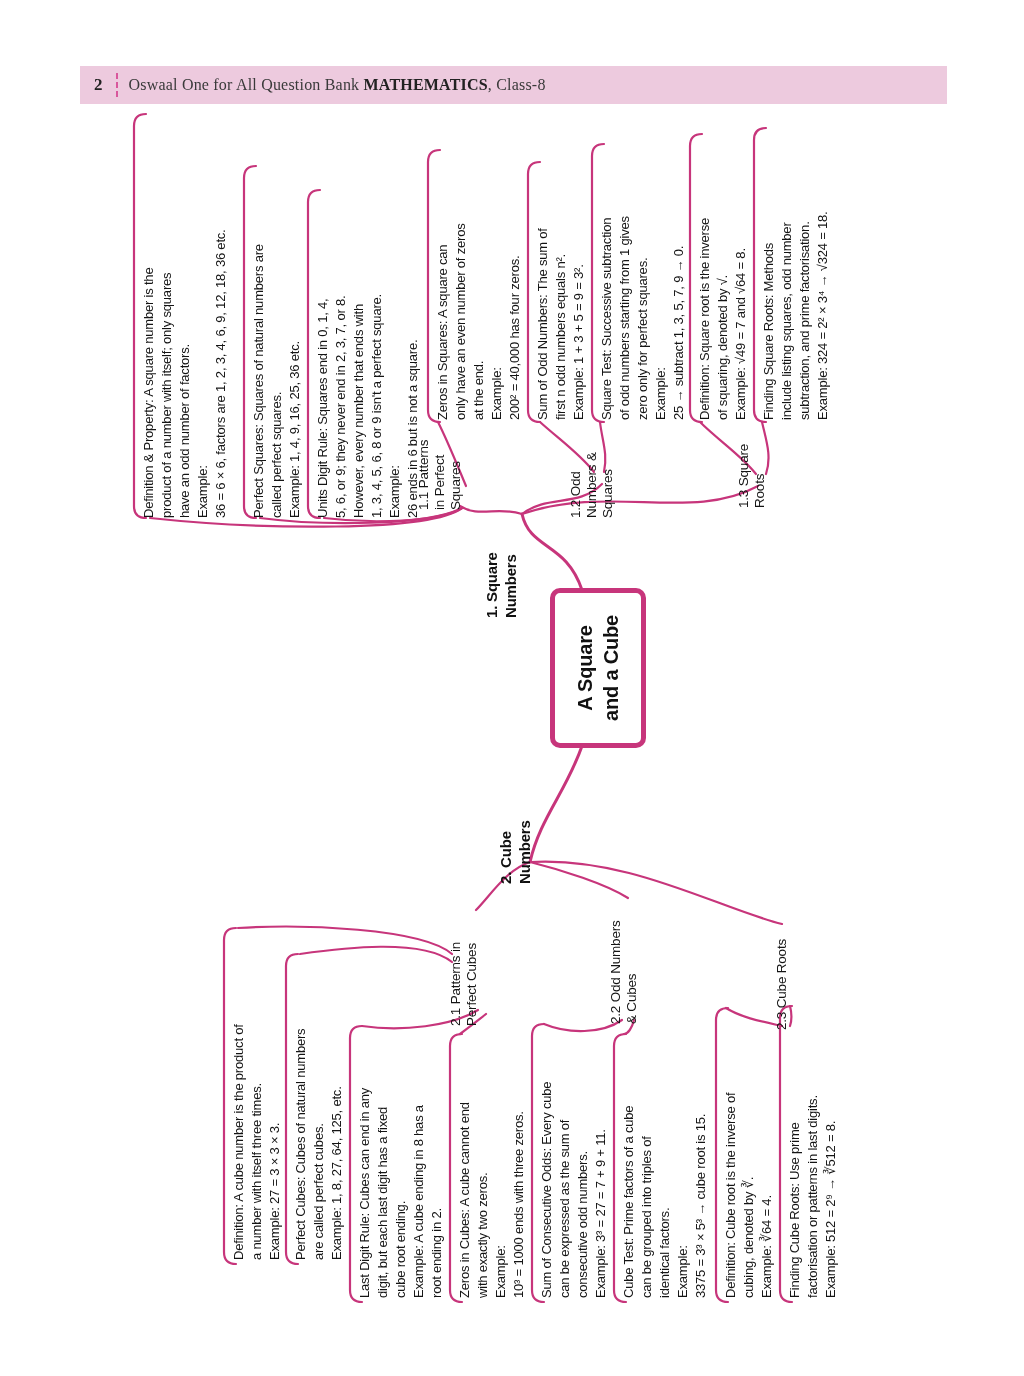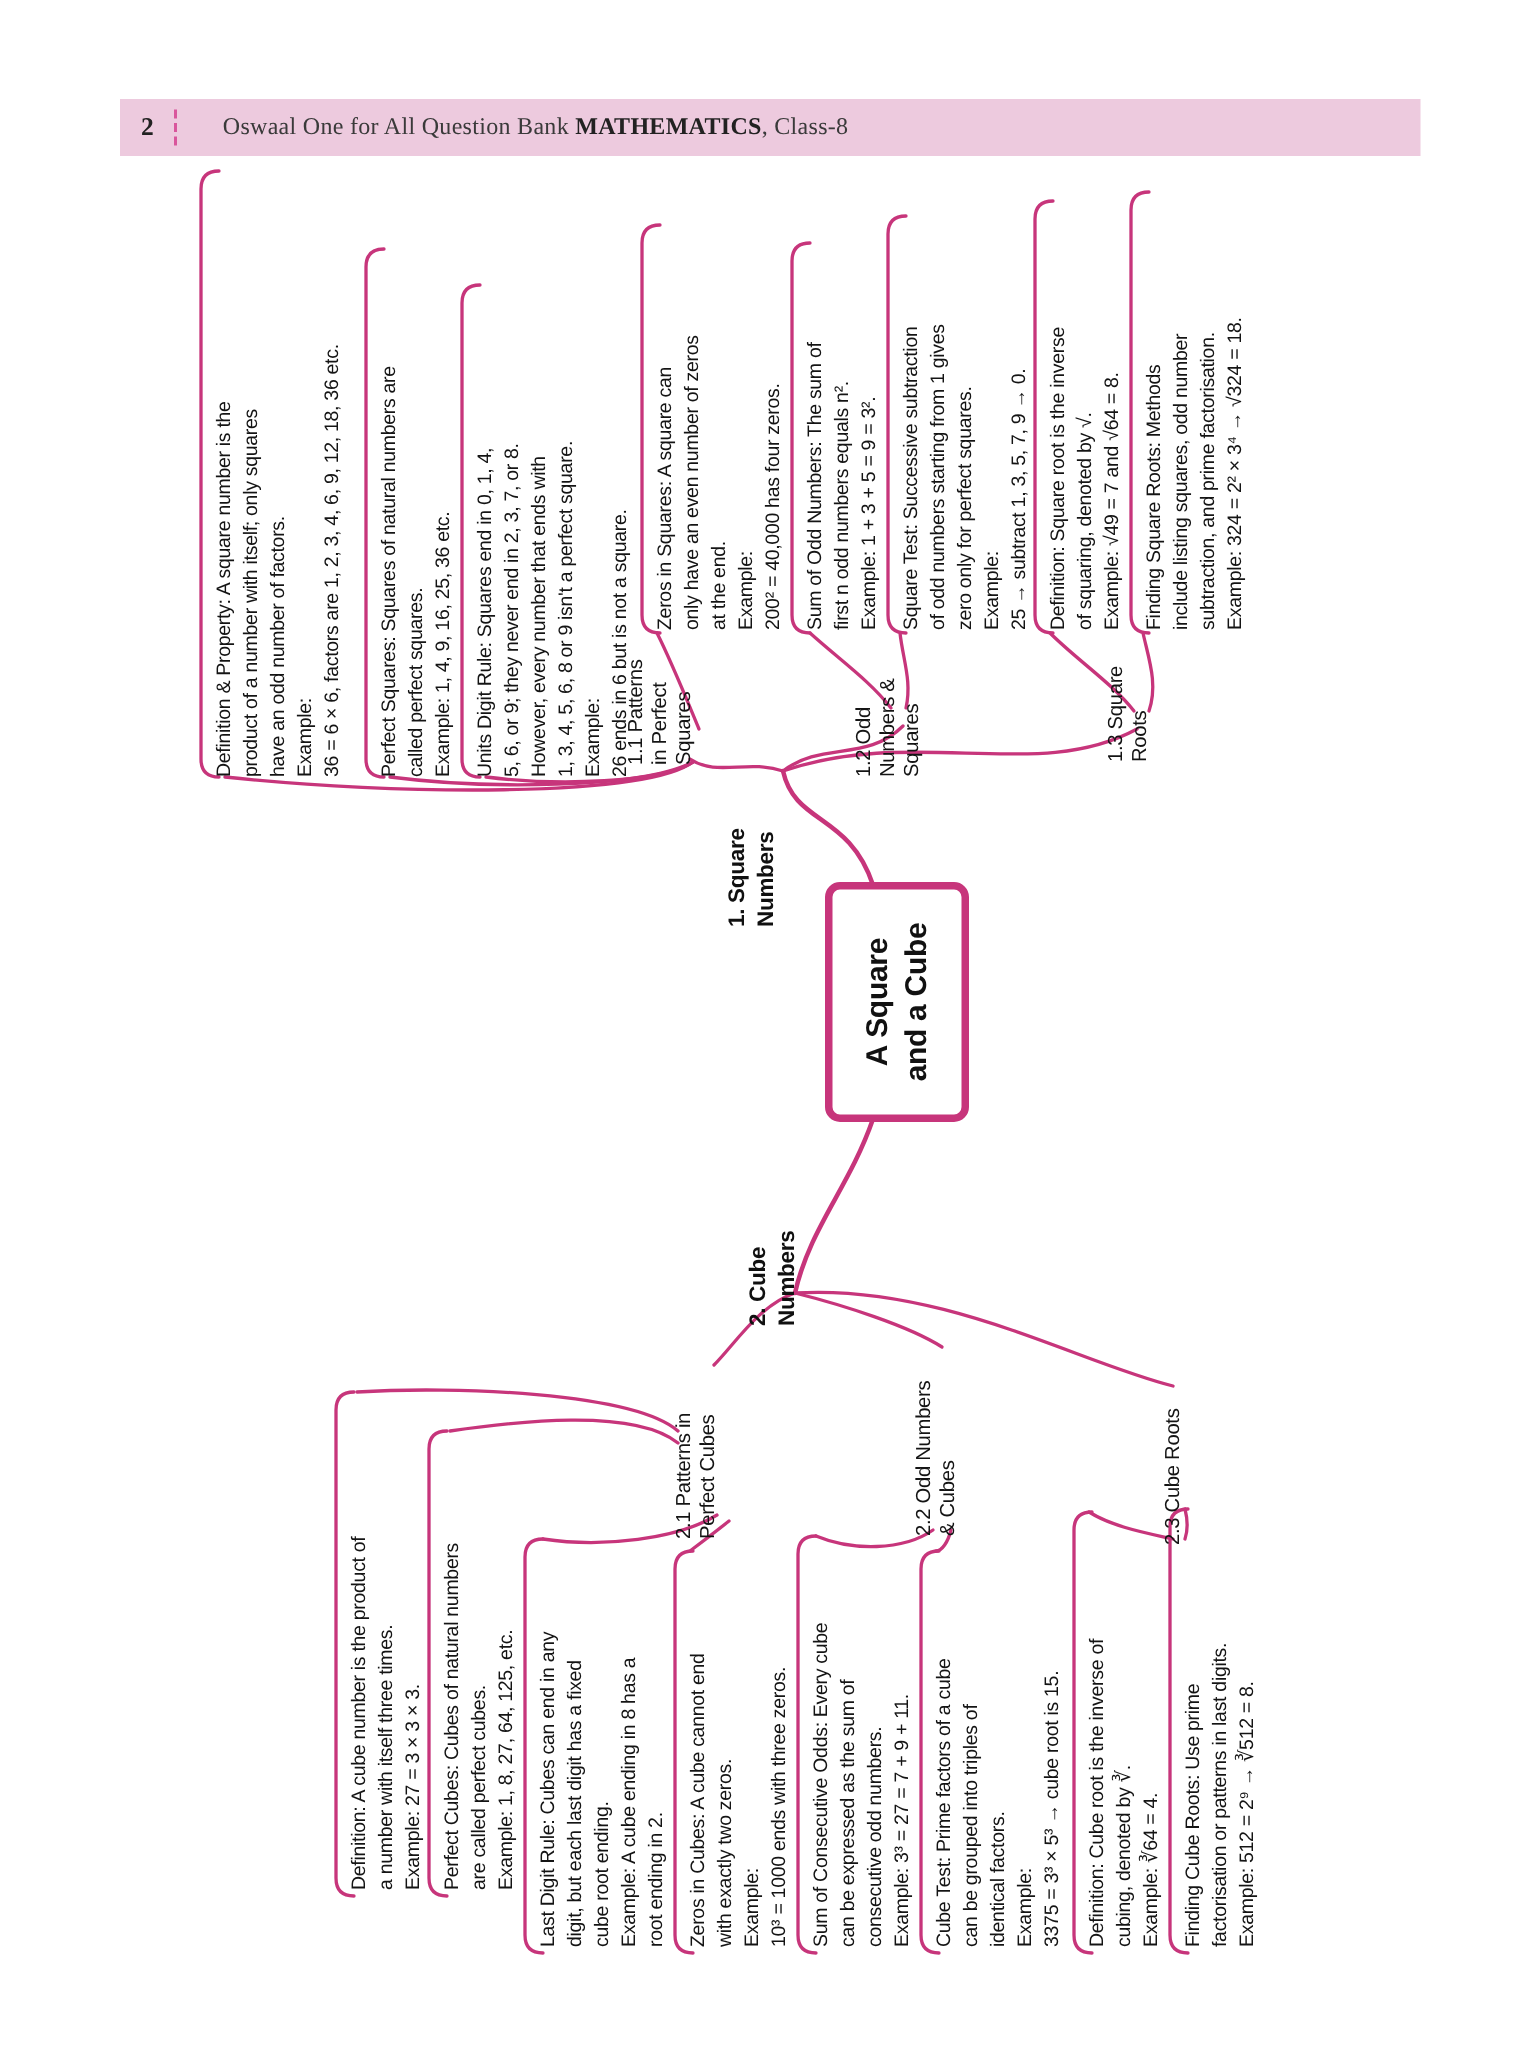--- a/index.html
+++ b/index.html
@@ -4,21 +4,21 @@
 <style>
   html,body{margin:0;padding:0;background:#e9e9e9;}
   .page{position:relative;width:1024px;height:1376px;background:#ffffff;overflow:hidden;
         font-family:"Liberation Sans",sans-serif;}
   
   .header{position:absolute;left:80px;top:66px;width:867px;height:38px;
           background:var(--header-bar,#edcade);display:flex;align-items:center;}
   .pageno{font-family:"Liberation Serif",serif;font-weight:bold;font-size:17px;color:#222;
           padding-left:14px;}
   .divider{border-left:2px dashed var(--divider,#d9569c);height:24px;margin:0 11px 0 13px;}
-  .htitle{font-family:"Liberation Serif",serif;font-size:16px;color:#3a3a3a;letter-spacing:.2px;margin-left:20px;}
+  .htitle{font-family:"Liberation Serif",serif;font-size:16px;color:#3a3a3a;letter-spacing:.2px;}
   .htitle b{color:#222;}
   
   .landscape{position:absolute;left:0;top:0;width:1376px;height:1024px;
              transform-origin:0 0;transform:translate(0px,1376px) rotate(-90deg);}
   .curves{position:absolute;left:0;top:0;}
   .curves path{stroke:var(--accent,#c7357b);fill:none;stroke-width:2.2;stroke-linecap:round;}
   .curves path.trunk{stroke-width:3;}
   .leaf{position:absolute;font-size:13px;line-height:18px;color:#141414;
         white-space:pre-line;letter-spacing:-0.2px;}
   .nodelabel{position:absolute;font-size:13.5px;line-height:16px;color:#141414;

